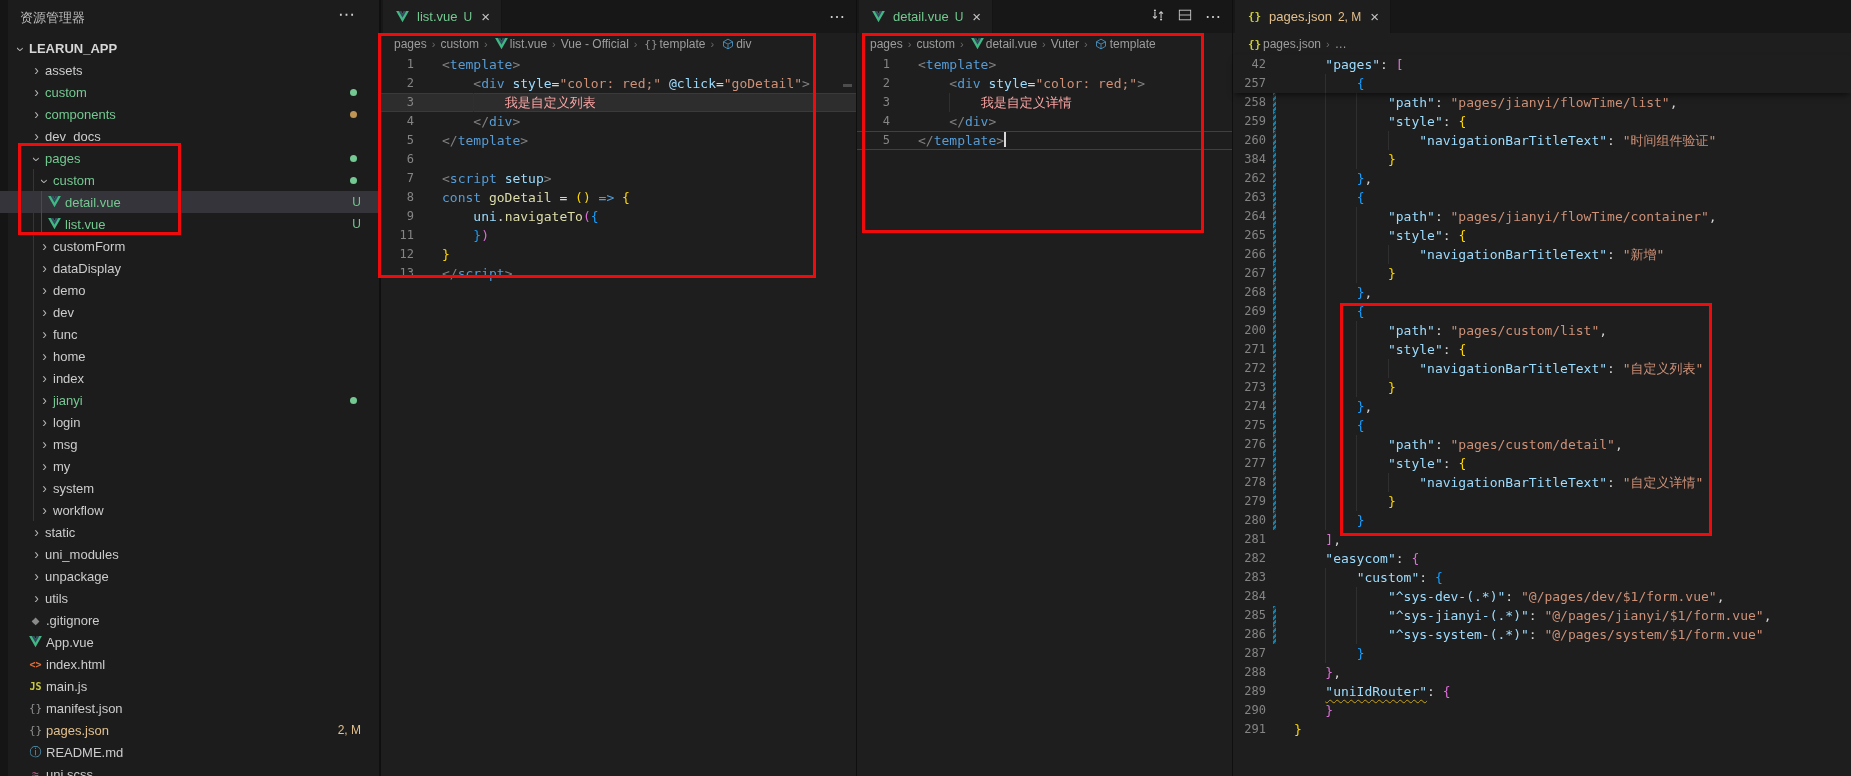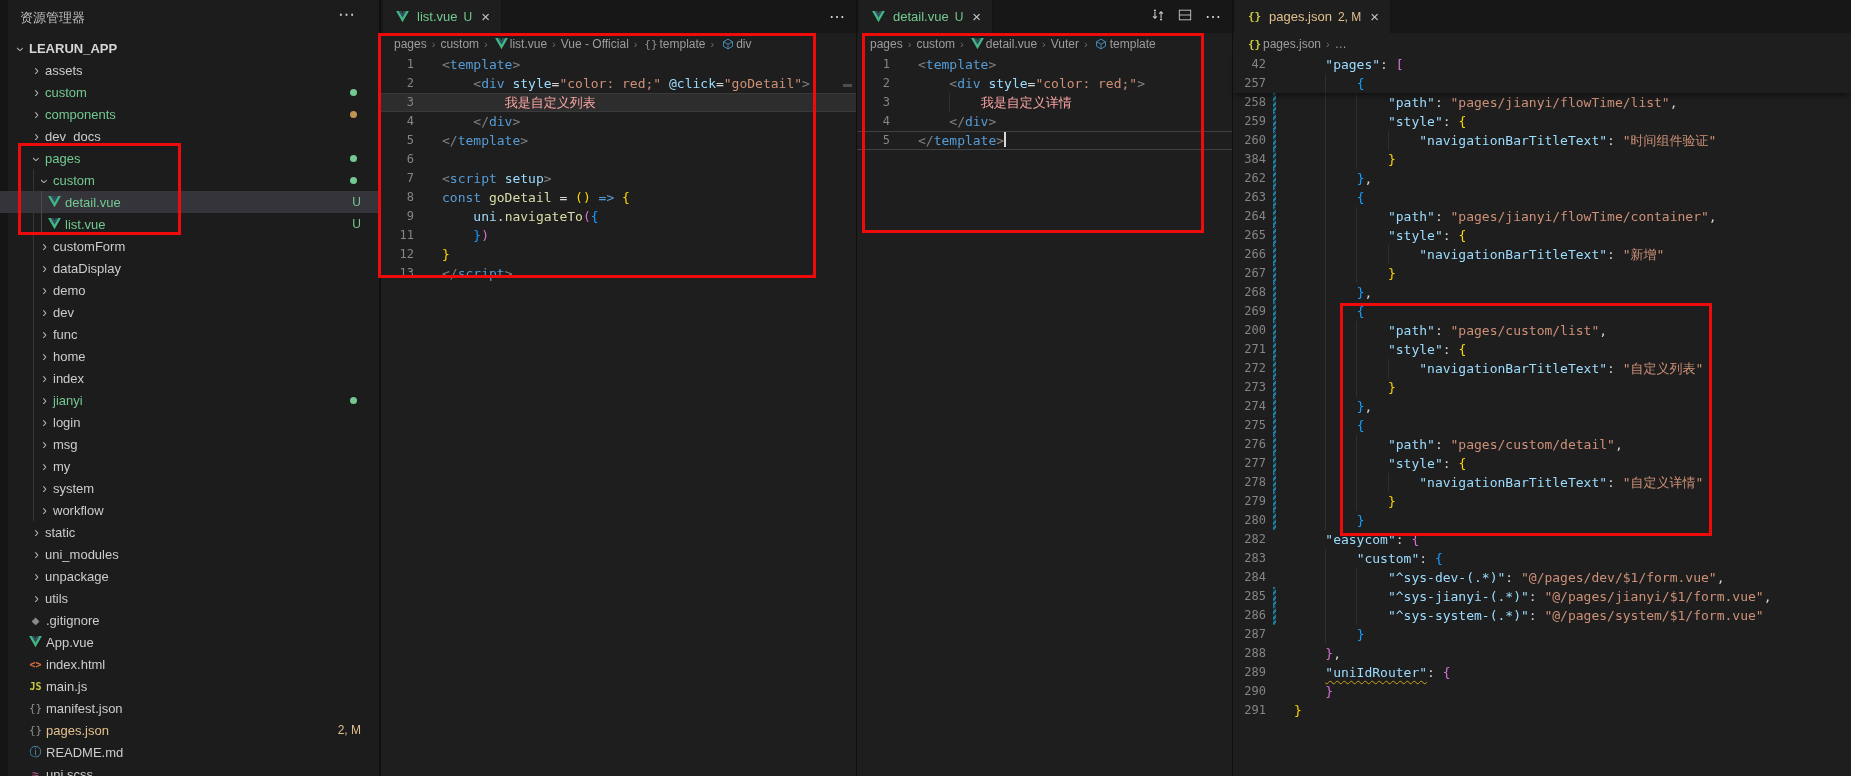--- a/index.html
+++ b/index.html
@@ -445,20 +445,21 @@
       <div class="cl"><span class="ln">271</span><span class="gut"><span class="mb"></span></span><span class="tx"><span class="iguide" style="left:31.2px"></span><span class="iguide" style="left:62.4px"></span><span class="t-ws">            </span><span class="t-key">"style"</span><span class="t-op">: </span><span class="t-b1">{</span></span></div>
       <div class="cl"><span class="ln">272</span><span class="gut"><span class="mb"></span></span><span class="tx"><span class="iguide" style="left:31.2px"></span><span class="iguide" style="left:62.4px"></span><span class="iguide" style="left:93.6px"></span><span class="t-ws">                </span><span class="t-key">"navigationBarTitleText"</span><span class="t-op">: </span><span class="t-str">"自定义列表"</span></span></div>
       <div class="cl"><span class="ln">273</span><span class="gut"><span class="mb"></span></span><span class="tx"><span class="iguide" style="left:31.2px"></span><span class="iguide" style="left:62.4px"></span><span class="t-ws">            </span><span class="t-b1">}</span></span></div>
       <div class="cl"><span class="ln">274</span><span class="gut"><span class="mb"></span></span><span class="tx"><span class="iguide" style="left:31.2px"></span><span class="t-ws">        </span><span class="t-b3">}</span><span class="t-op">,</span></span></div>
       <div class="cl"><span class="ln">275</span><span class="gut"><span class="mb"></span></span><span class="tx"><span class="iguide" style="left:31.2px"></span><span class="t-ws">        </span><span class="t-b3">{</span></span></div>
       <div class="cl"><span class="ln">276</span><span class="gut"><span class="mb"></span></span><span class="tx"><span class="iguide" style="left:31.2px"></span><span class="iguide" style="left:62.4px"></span><span class="t-ws">            </span><span class="t-key">"path"</span><span class="t-op">: </span><span class="t-str">"pages/custom/detail"</span><span class="t-op">,</span></span></div>
       <div class="cl"><span class="ln">277</span><span class="gut"><span class="mb"></span></span><span class="tx"><span class="iguide" style="left:31.2px"></span><span class="iguide" style="left:62.4px"></span><span class="t-ws">            </span><span class="t-key">"style"</span><span class="t-op">: </span><span class="t-b1">{</span></span></div>
       <div class="cl"><span class="ln">278</span><span class="gut"><span class="mb"></span></span><span class="tx"><span class="iguide" style="left:31.2px"></span><span class="iguide" style="left:62.4px"></span><span class="iguide" style="left:93.6px"></span><span class="t-ws">                </span><span class="t-key">"navigationBarTitleText"</span><span class="t-op">: </span><span class="t-str">"自定义详情"</span></span></div>
       <div class="cl"><span class="ln">279</span><span class="gut"><span class="mb"></span></span><span class="tx"><span class="iguide" style="left:31.2px"></span><span class="iguide" style="left:62.4px"></span><span class="t-ws">            </span><span class="t-b1">}</span></span></div>
       <div class="cl"><span class="ln">280</span><span class="gut"><span class="mb"></span></span><span class="tx"><span class="iguide" style="left:31.2px"></span><span class="t-ws">        </span><span class="t-b3">}</span></span></div>
+      <div class="cl"><span class="ln">281</span><span class="gut"></span><span class="tx"><span class="t-ws">    </span><span class="t-b2">]</span><span class="t-op">,</span></span></div>
       <div class="cl"><span class="ln">282</span><span class="gut"></span><span class="tx"><span class="t-ws">    </span><span class="t-key">"easycom"</span><span class="t-op">: </span><span class="t-b2">{</span></span></div>
       <div class="cl"><span class="ln">283</span><span class="gut"></span><span class="tx"><span class="iguide" style="left:31.2px"></span><span class="t-ws">        </span><span class="t-key">"custom"</span><span class="t-op">: </span><span class="t-b3">{</span></span></div>
       <div class="cl"><span class="ln">284</span><span class="gut"></span><span class="tx"><span class="iguide" style="left:31.2px"></span><span class="iguide" style="left:62.4px"></span><span class="t-ws">            </span><span class="t-key">"^sys-dev-(.*)"</span><span class="t-op">: </span><span class="t-str">"@/pages/dev/$1/form.vue"</span><span class="t-op">,</span></span></div>
       <div class="cl"><span class="ln">285</span><span class="gut"><span class="mb"></span></span><span class="tx"><span class="iguide" style="left:31.2px"></span><span class="iguide" style="left:62.4px"></span><span class="t-ws">            </span><span class="t-key">"^sys-jianyi-(.*)"</span><span class="t-op">: </span><span class="t-str">"@/pages/jianyi/$1/form.vue"</span><span class="t-op">,</span></span></div>
       <div class="cl"><span class="ln">286</span><span class="gut"><span class="mb"></span></span><span class="tx"><span class="iguide" style="left:31.2px"></span><span class="iguide" style="left:62.4px"></span><span class="t-ws">            </span><span class="t-key">"^sys-system-(.*)"</span><span class="t-op">: </span><span class="t-str">"@/pages/system/$1/form.vue"</span></span></div>
       <div class="cl"><span class="ln">287</span><span class="gut"></span><span class="tx"><span class="iguide" style="left:31.2px"></span><span class="t-ws">        </span><span class="t-b3">}</span></span></div>
       <div class="cl"><span class="ln">288</span><span class="gut"></span><span class="tx"><span class="t-ws">    </span><span class="t-b2">}</span><span class="t-op">,</span></span></div>
       <div class="cl"><span class="ln">289</span><span class="gut"></span><span class="tx"><span class="t-ws">    </span><span class="t-warnkey">"uniIdRouter"</span><span class="t-op">: </span><span class="t-b2">{</span></span></div>
       <div class="cl"><span class="ln">290</span><span class="gut"></span><span class="tx"><span class="t-ws">    </span><span class="t-b2">}</span></span></div>
       <div class="cl"><span class="ln">291</span><span class="gut"></span><span class="tx"><span class="t-b1">}</span></span></div>

